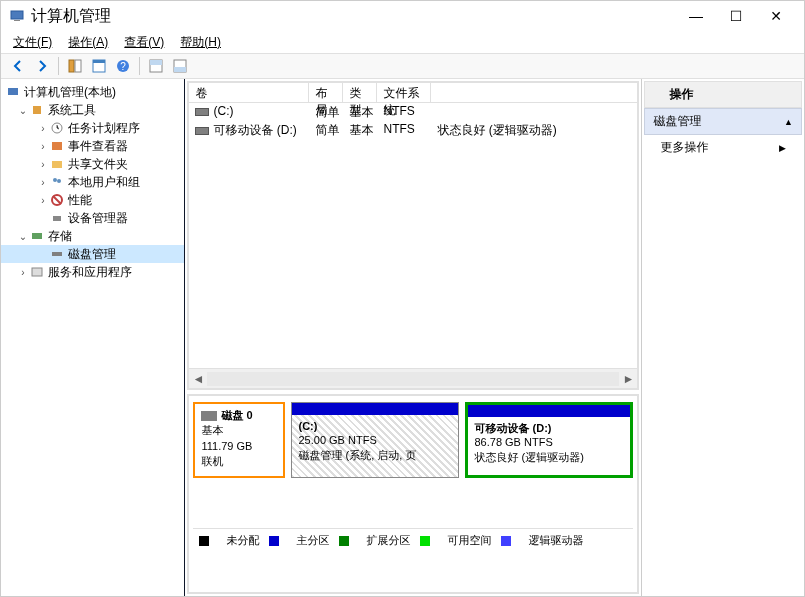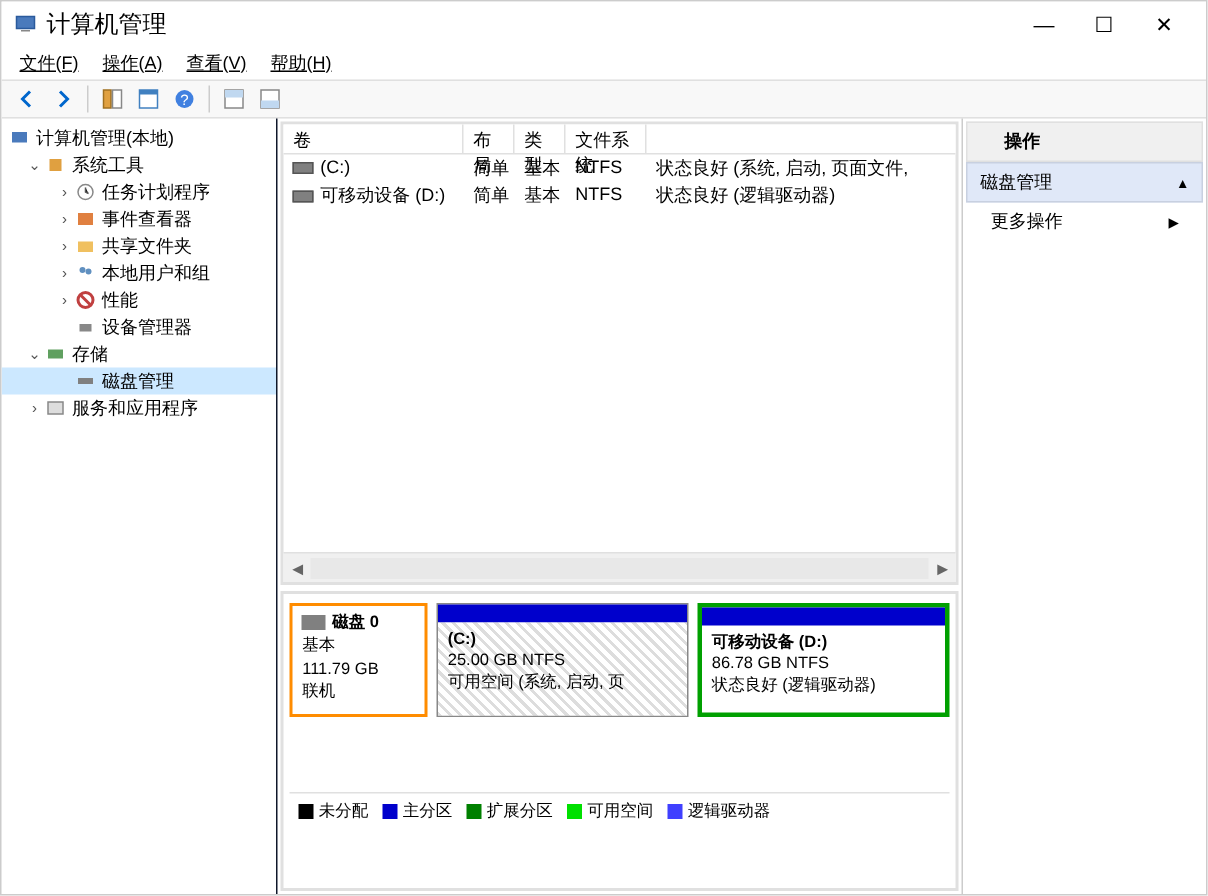--- a/index.html
+++ b/index.html
@@ -44,21 +44,21 @@
     .diskinfo .dicon { display: inline-block; width: 16px; height: 10px; background: #808080; margin-right: 4px; vertical-align: middle; }
     .partbox { border: 1px solid #888; display: flex; flex-direction: column; font-size: 11px; }
     .partbox .bar { height: 12px; }
     .partbox .body { padding: 4px 6px; line-height: 1.3; flex: 1; }
     .part-c { width: 168px; }
     .part-c .bar { background: #0000cc; }
     .part-c .body { background-image: repeating-linear-gradient(45deg, #ddd, #ddd 2px, #fff 2px, #fff 5px); }
     .part-d { width: 168px; border: 3px solid #00a000; }
     .part-d .bar { background: #0000cc; }
     .legend { display: flex; gap: 10px; padding: 4px 6px; font-size: 11px; border-top: 1px solid #e0e0e0; margin-top: 50px; }
-    .legend .litem { display: flex; align-items: center; gap: 3px; }
+    .legend .litem { display: flex; align-items: center; gap: 17px; }
     .legend .swatch { width: 10px; height: 10px; }
     .rightpane { width: 168px; padding: 2px; }
     .rightpane .header { background: #f0f0f0; padding: 4px 24px; font-weight: bold; border: 1px solid #e0e0e0; }
     .rightpane .section { background: #e0e8f8; padding: 4px 8px; border: 1px solid #c8d0e0; display: flex; justify-content: space-between; align-items: center; }
     .rightpane .action { padding: 4px 16px; display: flex; justify-content: space-between; align-items: center; }
     .tri { font-size: 9px; }
   </style>
 </head>
 <body>
 
@@ -240,21 +240,20 @@
         <div class="col col-vol">卷</div>
         <div class="col col-layout">布局</div>
         <div class="col col-type">类型</div>
         <div class="col col-fs">文件系统</div>
       </div>
       <div class="volrow">
         <div class="cell col-vol"><span class="disk-icon"></span><span>(C:)</span></div>
         <div class="cell col-layout">简单</div>
         <div class="cell col-type">基本</div>
         <div class="cell col-fs">NTFS</div>
-        <div class="cell col-status">状态良好 (系统, 启动, 页面文件,</div>
       </div>
       <div class="volrow">
         <div class="cell col-vol"><span class="disk-icon"></span><span>可移动设备 (D:)</span></div>
         <div class="cell col-layout">简单</div>
         <div class="cell col-type">基本</div>
         <div class="cell col-fs">NTFS</div>
         <div class="cell col-status">状态良好 (逻辑驱动器)</div>
       </div>
       <div style="flex:1"></div>
       <div class="scroller">
@@ -270,21 +269,21 @@
           <div><span class="dicon"></span><b>磁盘 0</b></div>
           <div>基本</div>
           <div>111.79 GB</div>
           <div>联机</div>
         </div>
         <div class="partbox part-c">
           <div class="bar"></div>
           <div class="body">
             <div><b>(C:)</b></div>
             <div>25.00 GB NTFS</div>
-            <div>可用空间 (系统, 启动, 页</div>
+            <div>磁盘管理 (系统, 启动, 页</div>
           </div>
         </div>
         <div class="partbox part-d">
           <div class="bar"></div>
           <div class="body">
             <div><b>可移动设备  (D:)</b></div>
             <div>86.78 GB NTFS</div>
             <div>状态良好 (逻辑驱动器)</div>
           </div>
         </div>

